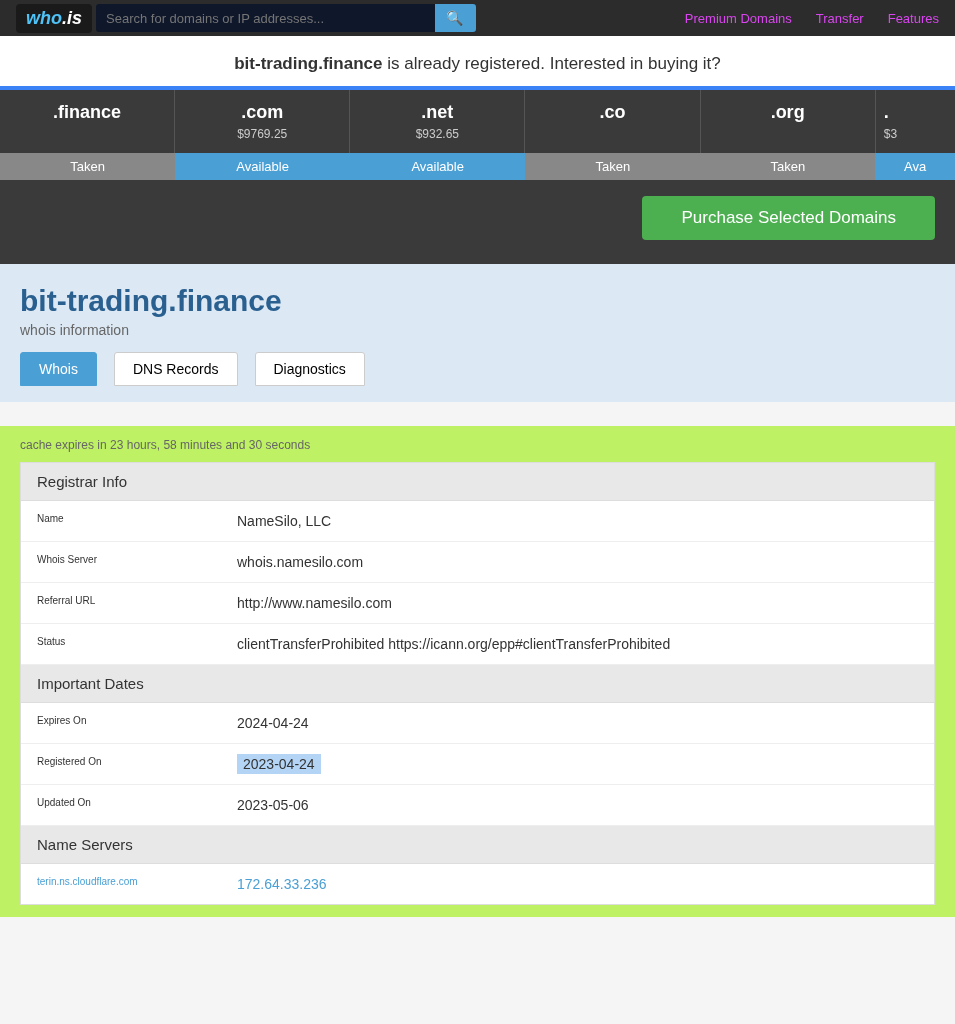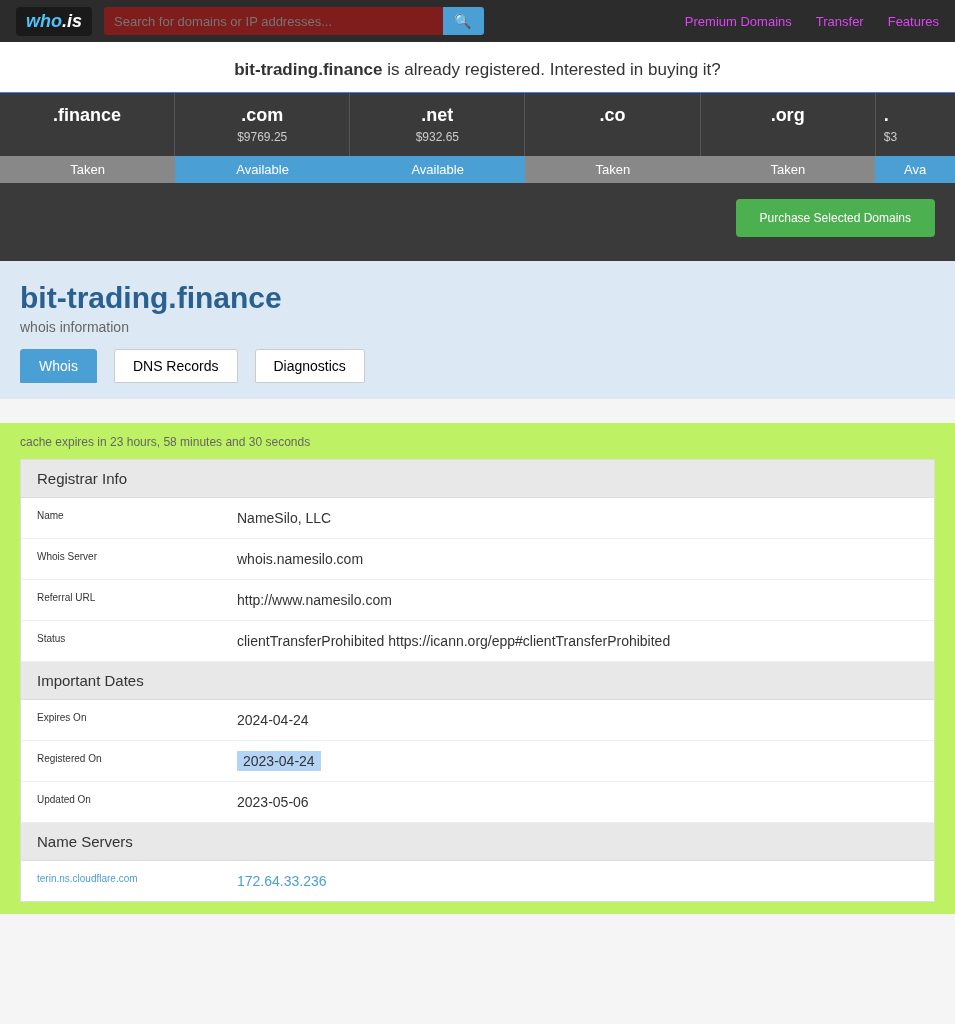--- a/index.html
+++ b/index.html
@@ -4,22 +4,22 @@
   <style>
     * { margin: 0; padding: 0; box-sizing: border-box; }
     body { font-family: Arial, Helvetica, sans-serif; font-size: 14px; background: #f5f5f5; width: 955px; }
 
     
     .header {
       background: #2c2c2c;
       display: flex;
       align-items: center;
       padding: 8px 16px;
-      gap: 12px;
-      height: 42px;
+      gap: 4px;
+      height: 36px;
     }
     .logo {
       background: #1a1a1a;
       color: white;
       font-weight: bold;
       font-size: 18px;
       padding: 4px 10px;
       border-radius: 4px;
       font-style: italic;
       white-space: nowrap;
@@ -30,21 +30,21 @@
       flex: 1;
       max-width: 380px;
     }
     .search-input {
       width: 100%;
       padding: 3px 10px;
       border: none;
       border-radius: 3px 0 0 3px;
       font-size: 13px;
       outline: none;
-      background: #7f1d1d;
+      background: #0f172a;
       color: #999;
     }
     .search-btn {
       background: #4a9fd4;
       border: none;
       color: white;
       padding: 6px 12px;
       border-radius: 0 3px 3px 0;
       cursor: pointer;
       font-size: 14px;
@@ -73,21 +73,21 @@
       font-weight: bold;
     }
 
     
     .domain-bar {
       background: #3a3a3a;
       padding: 0 0 20px 0;
     }
     .domain-options {
       display: flex;
-      border-top: 1px solid #3b82f6;
+      border-top: 4px solid #3b82f6;
     }
     .domain-option {
       flex: 1;
       text-align: center;
       padding: 12px 8px;
       border-right: 1px solid #555;
       color: white;
       cursor: pointer;
       min-width: 100px;
     }
@@ -121,22 +121,22 @@
       color: white;
     }
     .purchase-btn-row {
       text-align: right;
       padding: 16px 20px 4px;
     }
     .purchase-btn {
       background: #4caf50;
       color: white;
       border: none;
-      padding: 12px 24px;
-      font-size: 12px;
+      padding: 12px 39px;
+      font-size: 17px;
       border-radius: 4px;
       cursor: pointer;
       font-weight: normal;
     }
 
     
     .whois-header {
       background: #dce9f5;
       padding: 20px 20px 0;
     }

